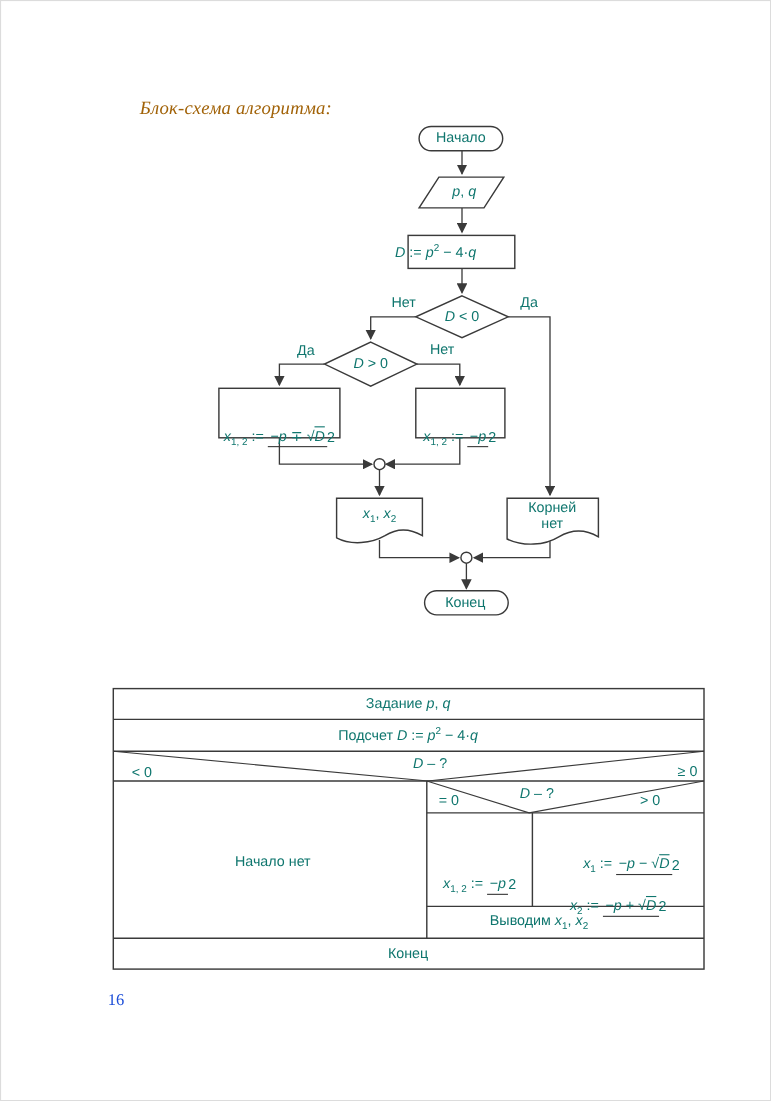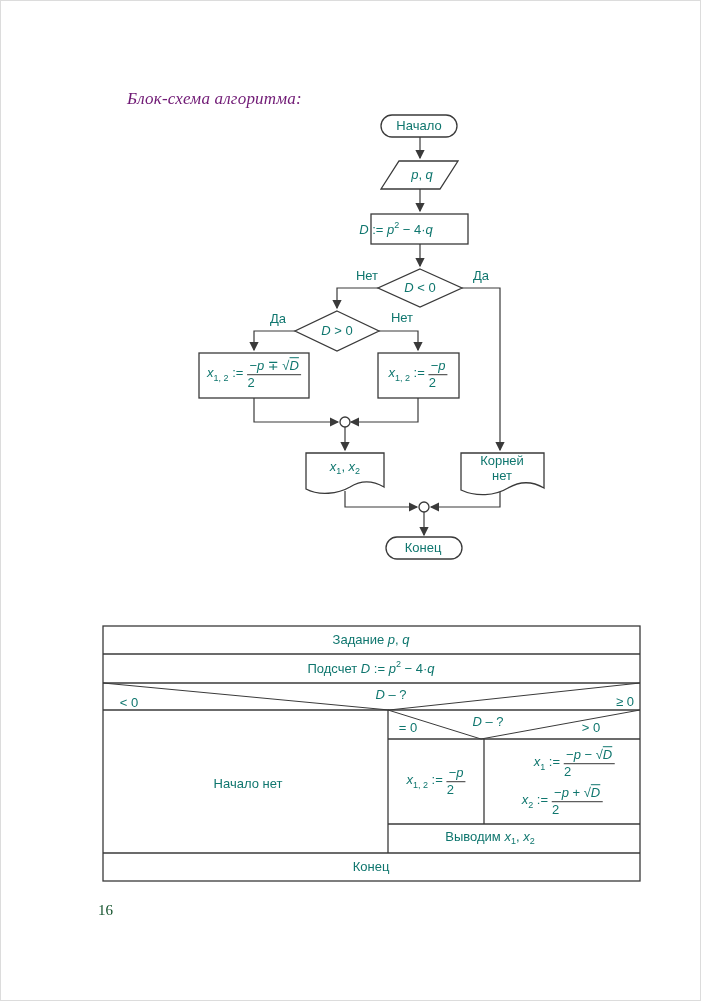--- a/index.html
+++ b/index.html
@@ -3,32 +3,32 @@
 <meta charset="utf-8">
 <style>
   html,body{margin:0;padding:0;background:#9e9e9e;}
   .page{
     position:relative;width:701px;height:1001px;background:#fff;
     font-family:"Liberation Sans",sans-serif;color:#363636;
     border:1px solid #dcdcdc;box-sizing:border-box;overflow:hidden;margin:0 auto;
   }
   .heading{
     position:absolute;font-family:"Liberation Serif",serif;font-style:italic;
-    font-size:17px;color:#701a75;white-space:nowrap;letter-spacing:.2px;
+    font-size:17px;color:#a16207;white-space:nowrap;letter-spacing:.2px;
   }
   .pagenum{
-    position:absolute;font-family:"Liberation Serif",serif;font-size:15px;color:#14532d;
+    position:absolute;font-family:"Liberation Serif",serif;font-size:15px;color:#1d4ed8;
   }
   svg.canvas{position:absolute;left:0;top:0;}
   .lbl{
     position:absolute;transform:translate(-50%,-50%);
     font-size:13px;line-height:1.15;white-space:nowrap;text-align:center;color:#0f766e;
   }
-  .eq{display:flex;align-items:center;gap:4px;}
-  .frac{display:inline-flex;flex-direction:column;text-align:left;line-height:1.1;}
+  .eq{display:flex;align-items:center;gap:4px;margin-top:23px;}
+  .frac{display:inline-flex;flex-direction:row;text-align:right;line-height:1.1;}
   .frac .fnum{border-bottom:1.2px solid #363636;padding:0 2px 1px 2px;}
   .frac .fden{padding-top:1px;}
   sub{font-size:9px;}
   sup{font-size:9px;}
   .ov{text-decoration:overline;}
   i{font-style:italic;}
 </style>
 </head>
 <body>
 

